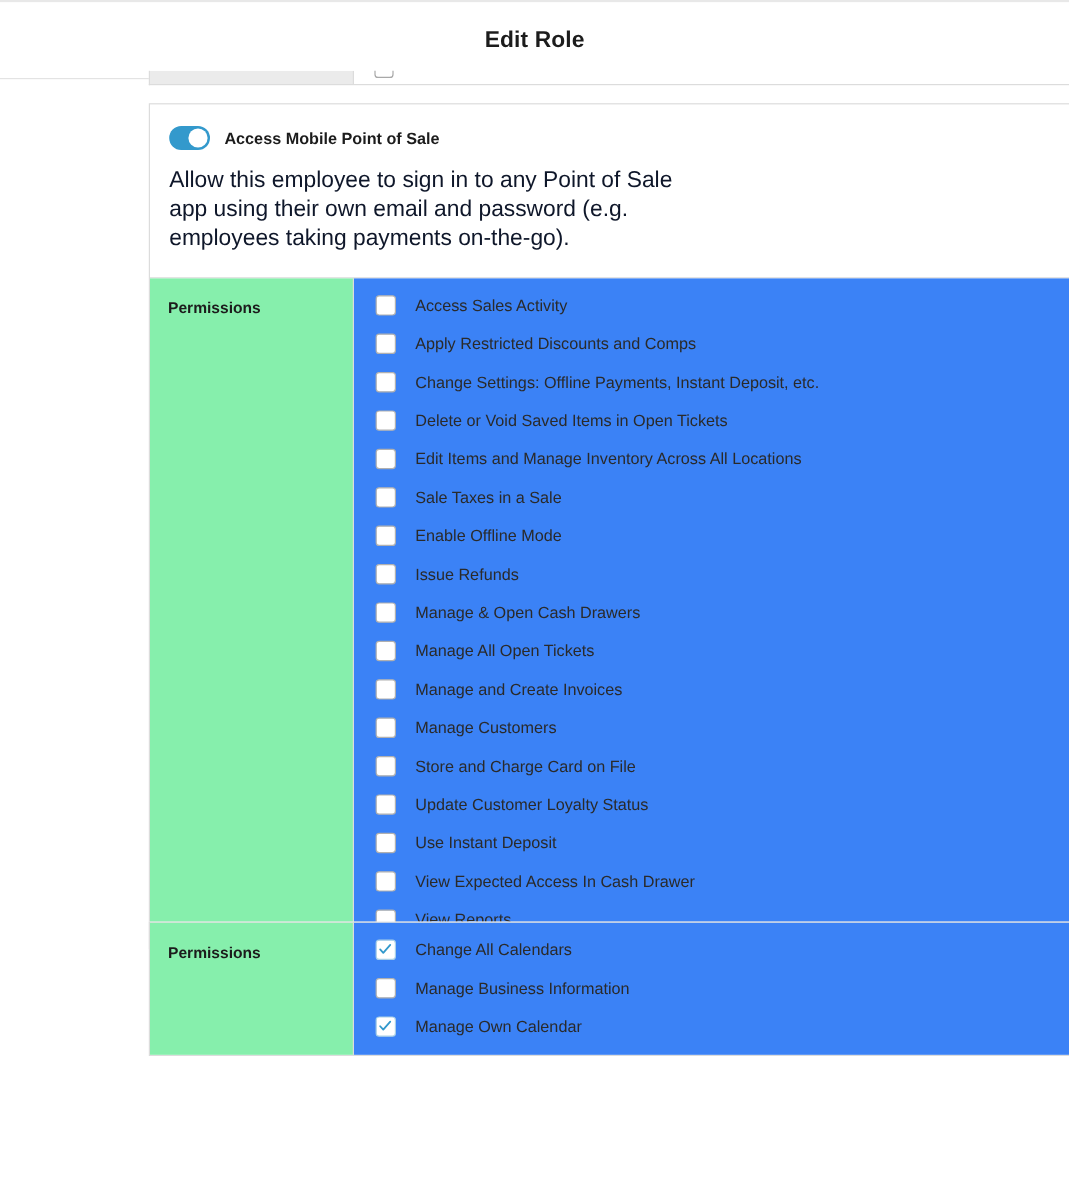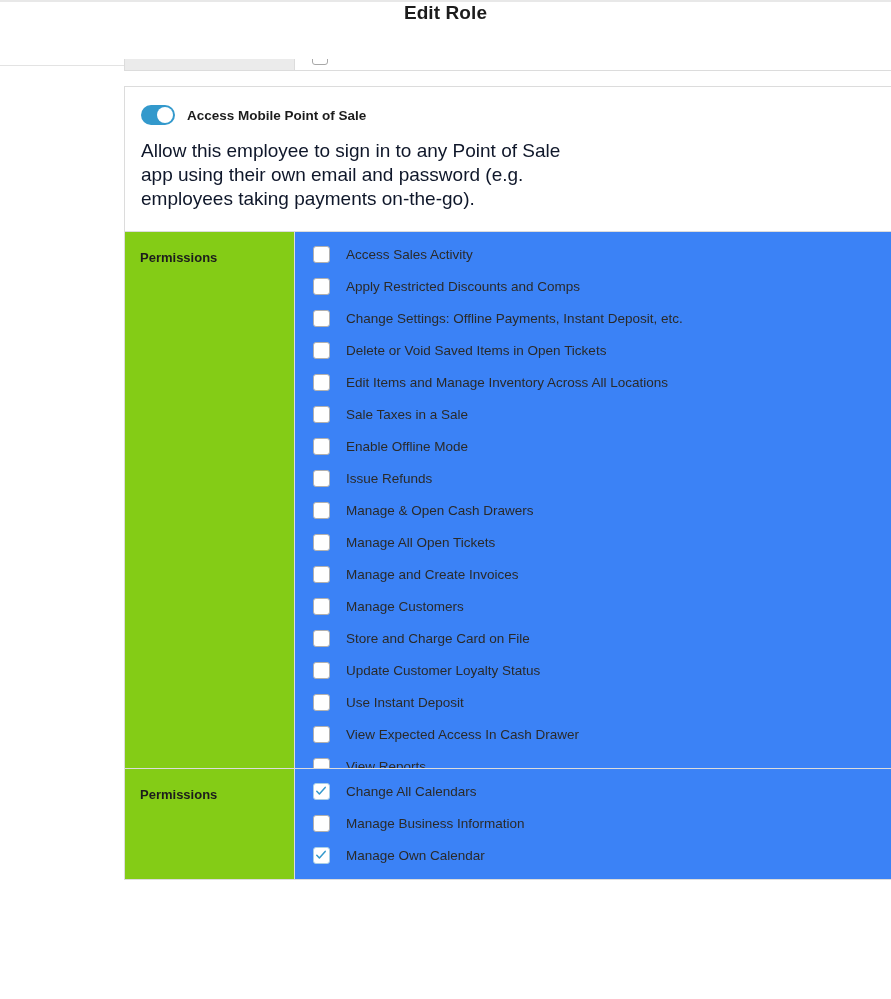--- a/index.html
+++ b/index.html
@@ -30,21 +30,21 @@
   }
 
   .header {
     position: absolute;
     top: 2px; left: 0;
     width: 891px;
     height: 64px;
     background: #ffffff;
     border-bottom: 1px solid #e3e3e3;
     display: flex;
-    align-items: flex-start;
+    align-items: center;
     justify-content: center;
   }
 
   .header-title {
     font-size: 19px;
     font-weight: bold;
     color: #1c1c1c;
     letter-spacing: 0.1px;
   }
 
@@ -153,21 +153,21 @@
 
   
   .perm-region {
     display: flex;
     align-items: stretch;
   }
 
   .perm-side {
     width: 170px;
     flex: 0 0 170px;
-    background: #84cc16;
+    background: #86efac;
     border-right: 1px solid #dcdcdc;
     padding: 16px 0 0 15px;
   }
 
   .perm-side-label {
     font-size: 13px;
     font-weight: bold;
     color: #1c1c1c;
   }
 

